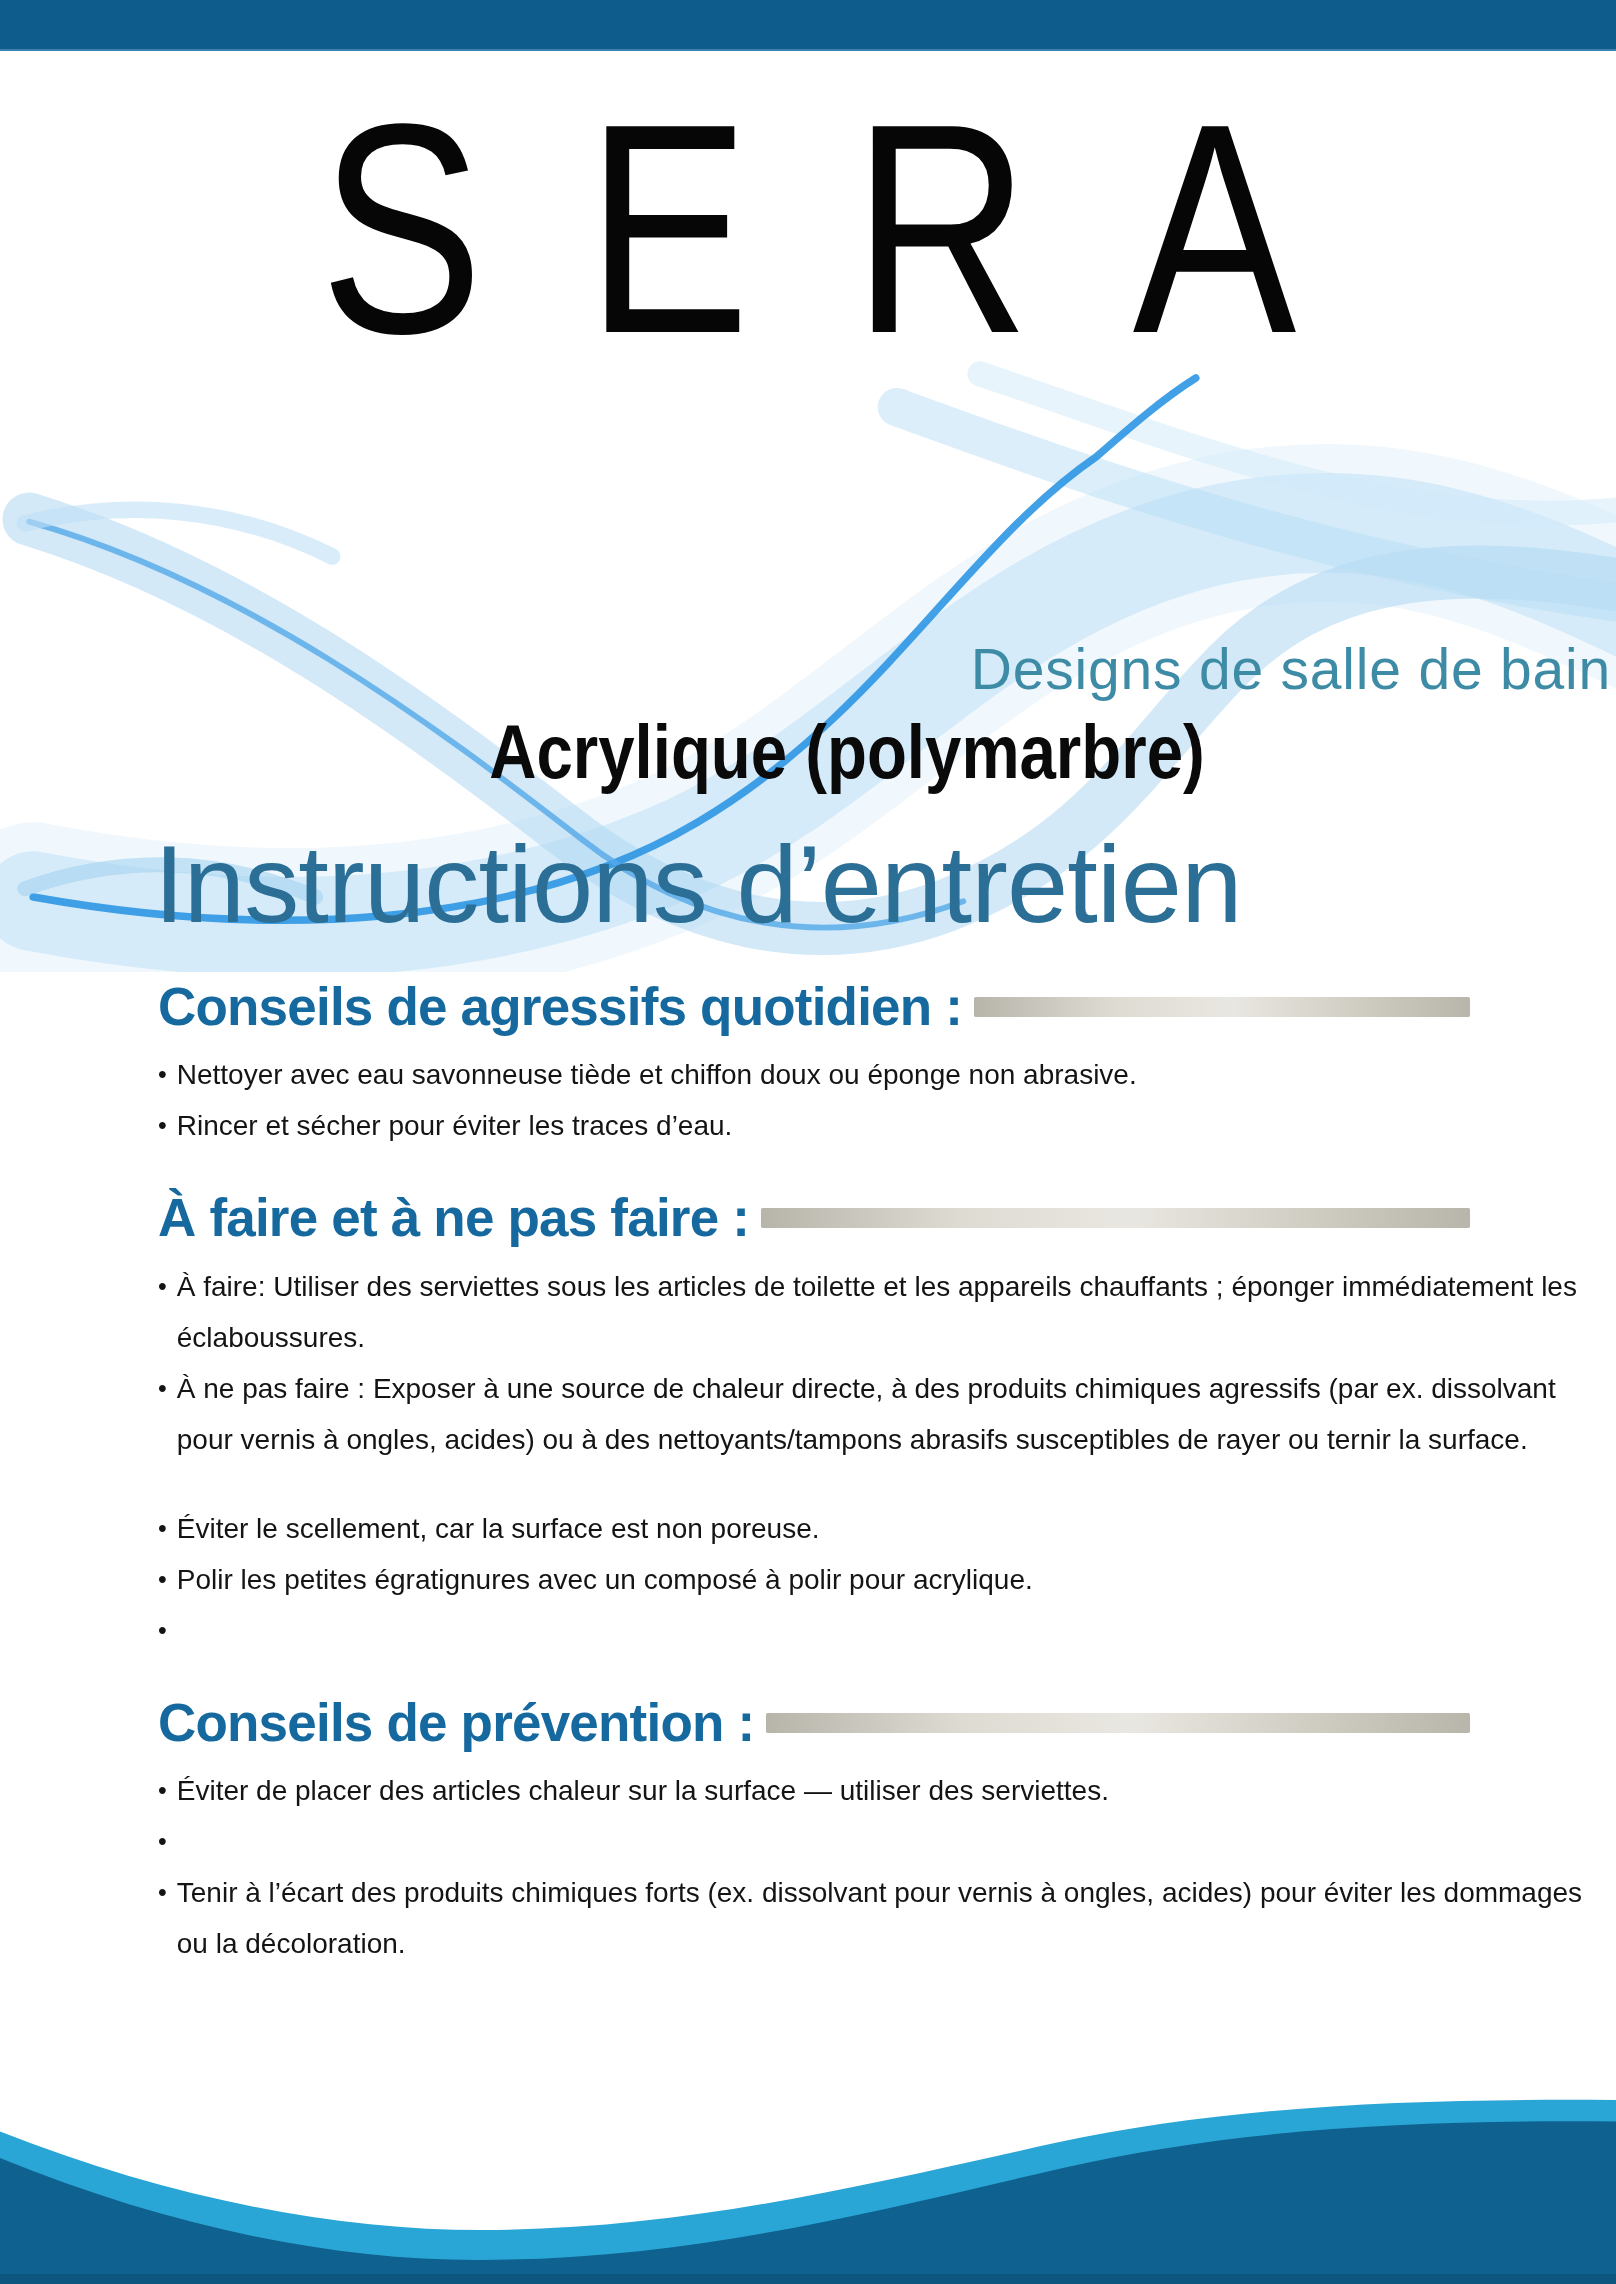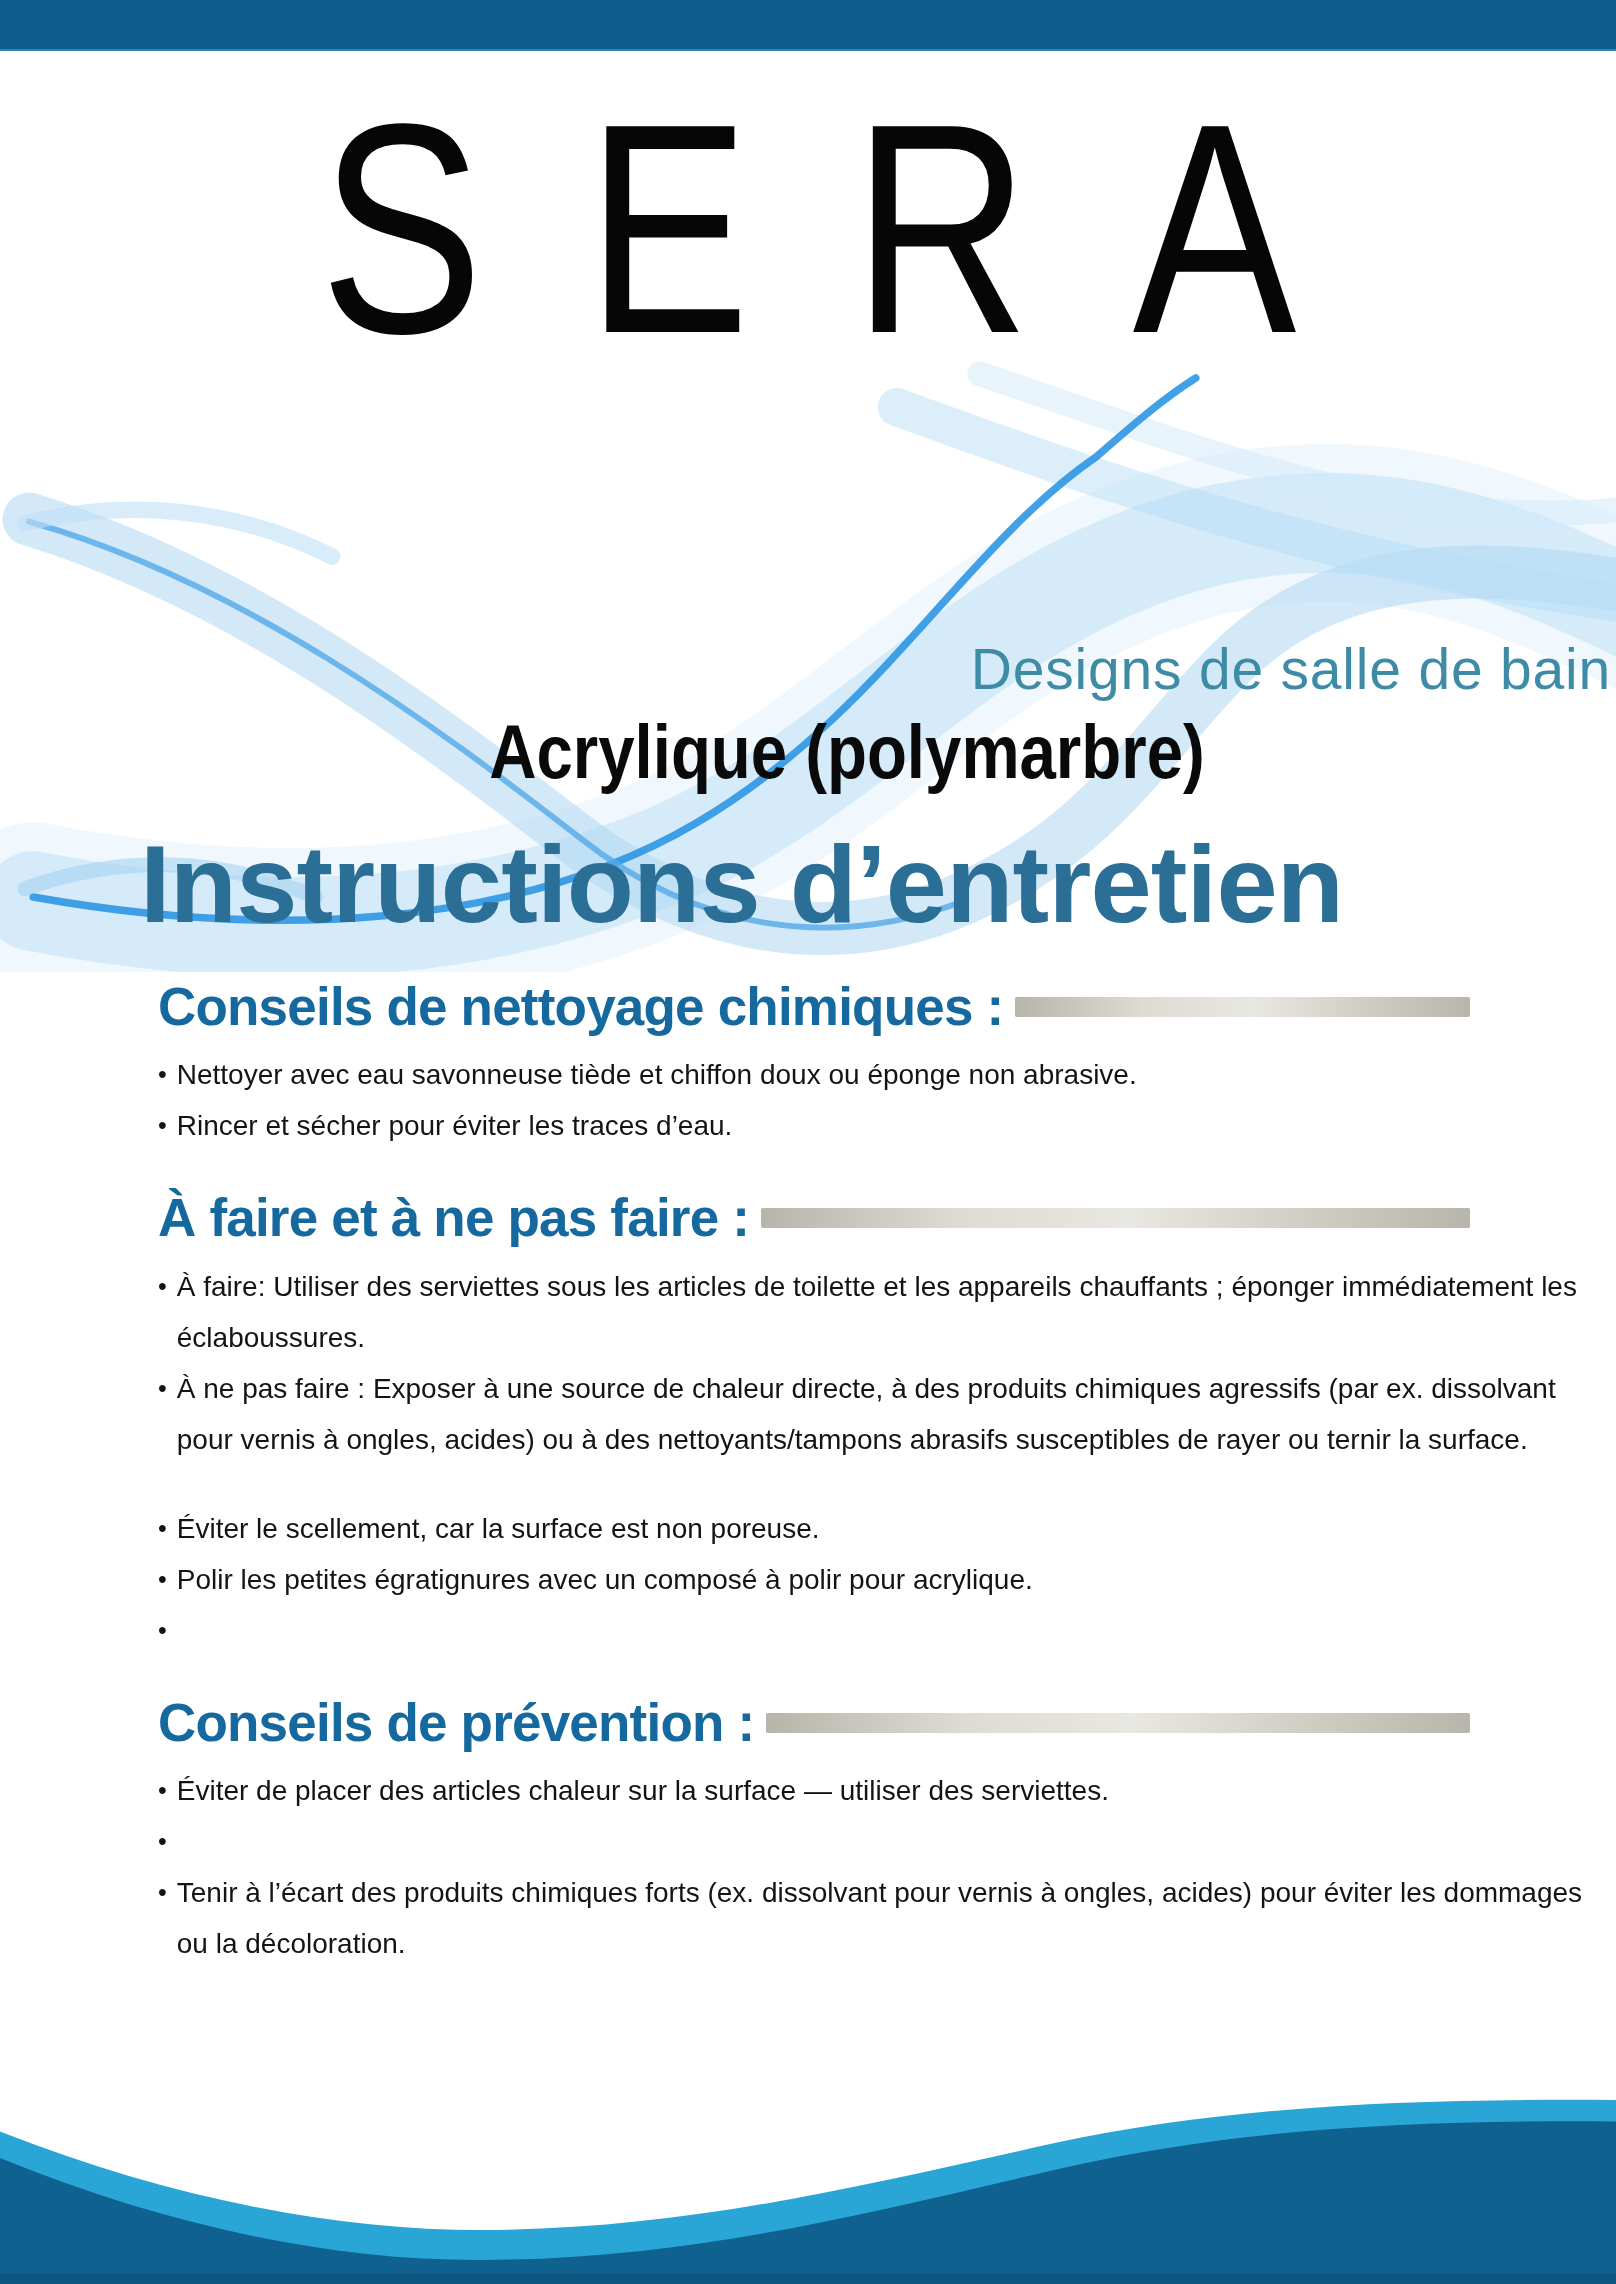--- a/index.html
+++ b/index.html
@@ -57,23 +57,23 @@
     position:absolute;top:702px;left:0;width:100%;
     text-align:center;
     font-size:76px;line-height:100px;
     font-weight:700;
     color:#0a0a0a;
     transform:translateX(39px) scaleX(.86);
     transform-origin:50% 50%;
     white-space:nowrap;
   }
   .main-title{
-    position:absolute;top:821px;left:140px;
+    position:absolute;top:821px;left:154px;
     font-size:110px;line-height:125px;
-    font-weight:700;
+    font-weight:400;
     letter-spacing:-0.8px;
     color:var(--title_blue);
     white-space:nowrap;
   }
   .content{
     position:absolute;top:978px;left:158px;width:1437px;
   }
   .care-section{margin:0 0 38px 0;}
   .sec-head{
     display:flex;align-items:center;
@@ -133,21 +133,21 @@
 <div class="tagline">Designs de salle de bain</div>
 
 <div class="material">Acrylique (polymarbre)</div>
 
 <h1 class="main-title">Instructions d’entretien</h1>
 
 <main class="content">
 
   <section class="care-section">
     <div class="sec-head">
-      <h3>Conseils de nettoyage chimiques :</h3>
+      <h3>Conseils de agressifs quotidien :</h3>
       <div class="sec-bar"></div>
     </div>
     <ul class="bullets">
       <li>
         <span class="bullet-dot">•</span>
         <span>Nettoyer avec eau savonneuse tiède et chiffon doux ou éponge non abrasive.</span>
       </li>
       <li>
         <span class="bullet-dot">•</span>
         <span>Rincer et sécher pour éviter les traces d’eau.</span>

